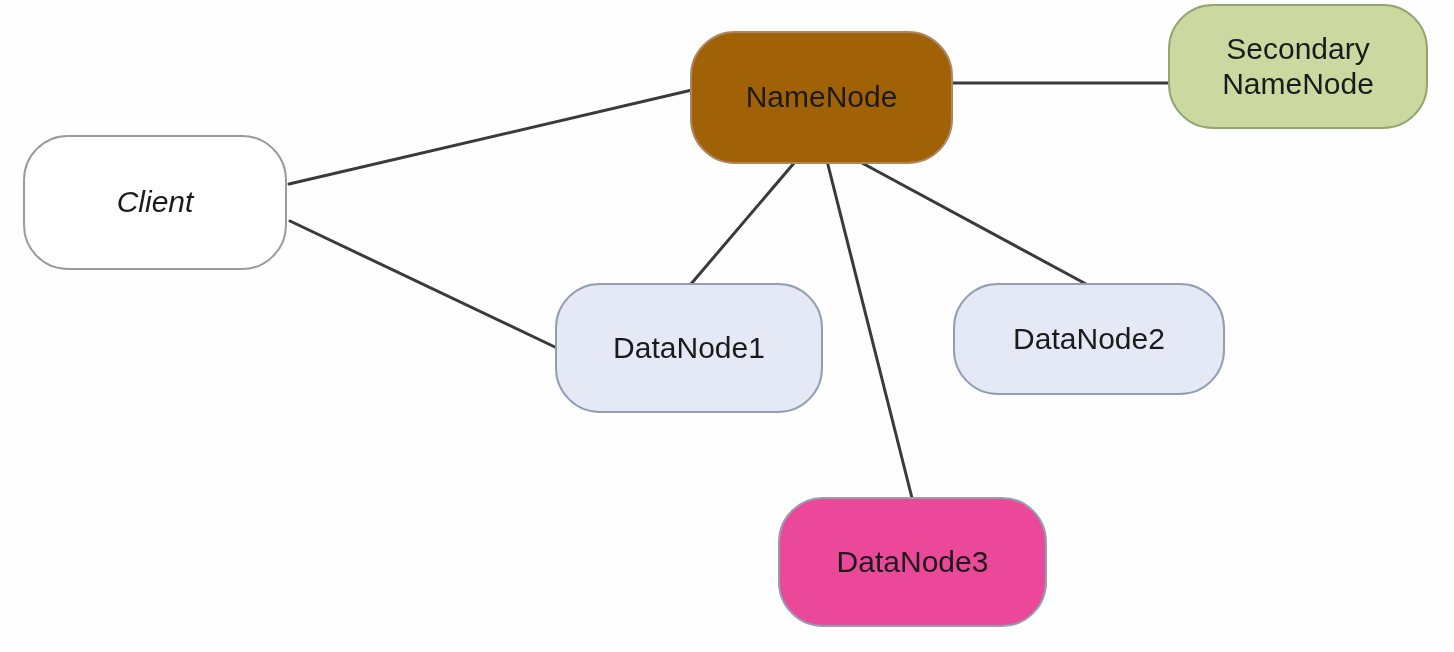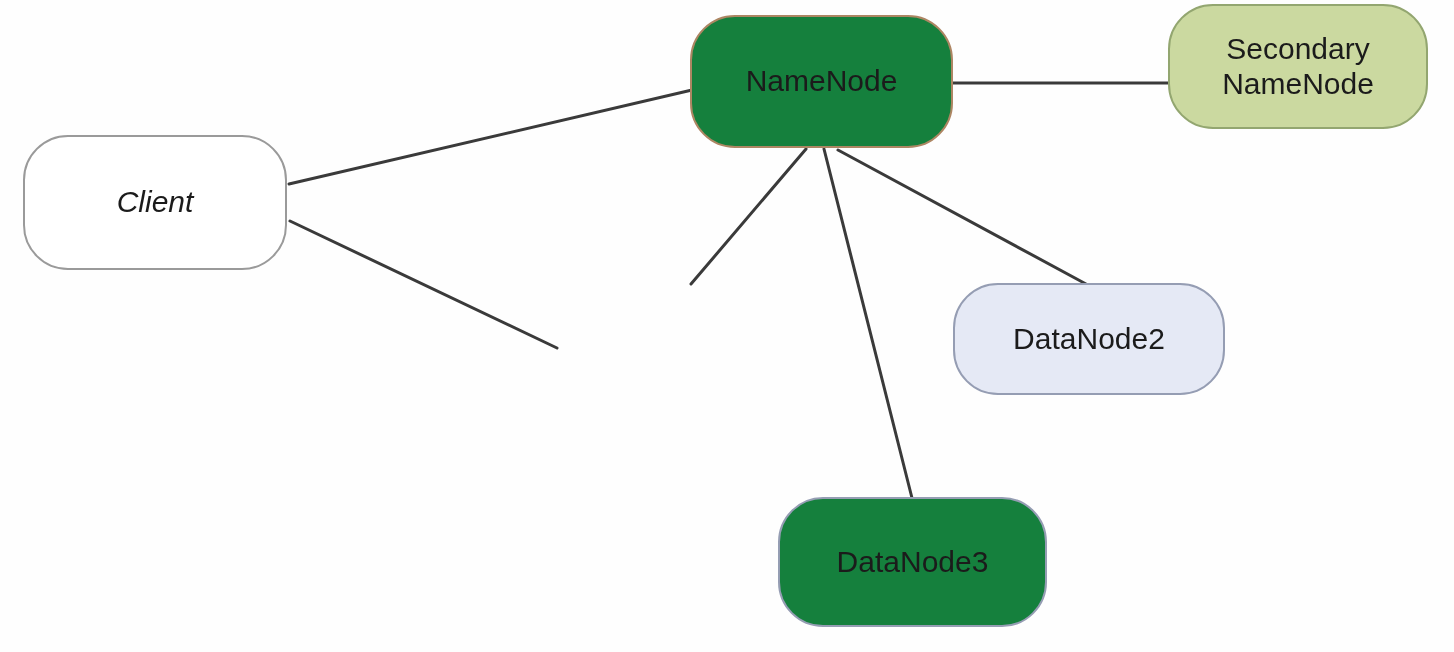--- a/index.html
+++ b/index.html
@@ -58,30 +58,33 @@
     <line x1="953" y1="83" x2="1168" y2="83" stroke="#3a3a3a"></line>
     <line x1="806" y1="149" x2="691" y2="284" stroke="#3a3a3a"></line>
     <line x1="838" y1="150" x2="1086" y2="284" stroke="#3a3a3a"></line>
     <line x1="824" y1="149" x2="912" y2="498" stroke="#3a3a3a"></line>
   </svg>
 
   <div class="node n-client" style="background-color: rgb(255, 255, 255); border-color: rgb(154, 154, 154); font-style: italic;">
     <span class="label">Client</span>
   </div>
 
-  <div class="node n-namenode" style="background-color: #15803d; border-color: rgb(173, 134, 99);">
+  <div class="node n-namenode" style="background-color: #a16207; border-color: rgb(173, 134, 99); margin-top: 16px;">
     <span class="label">NameNode</span>
   </div>
 
   <div class="node n-secondary" style="background-color: rgb(203, 217, 160); border-color: rgb(147, 166, 112);">
     <span class="label">Secondary NameNode</span>
   </div>
 
+  <div class="node n-datanode1" style="background-color: rgb(229, 233, 245); border-color: rgb(149, 157, 179);">
+    <span class="label">DataNode1</span>
+  </div>
 
   <div class="node n-datanode2" style="background-color: rgb(229, 233, 245); border-color: rgb(149, 157, 179);">
     <span class="label">DataNode2</span>
   </div>
 
-  <div class="node n-datanode3" style="background-color: #15803d; border-color: rgb(149, 157, 179);">
+  <div class="node n-datanode3" style="background-color: #ec4899; border-color: rgb(149, 157, 179);">
     <span class="label">DataNode3</span>
   </div>
 
 </div>
 
 </body></html>

